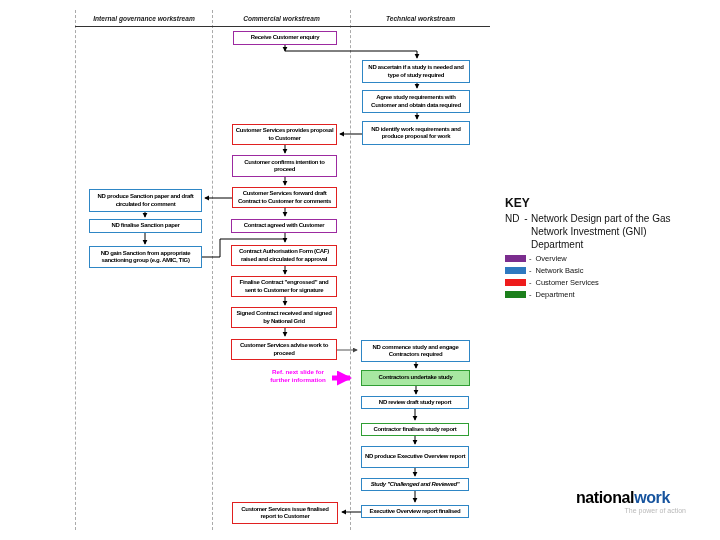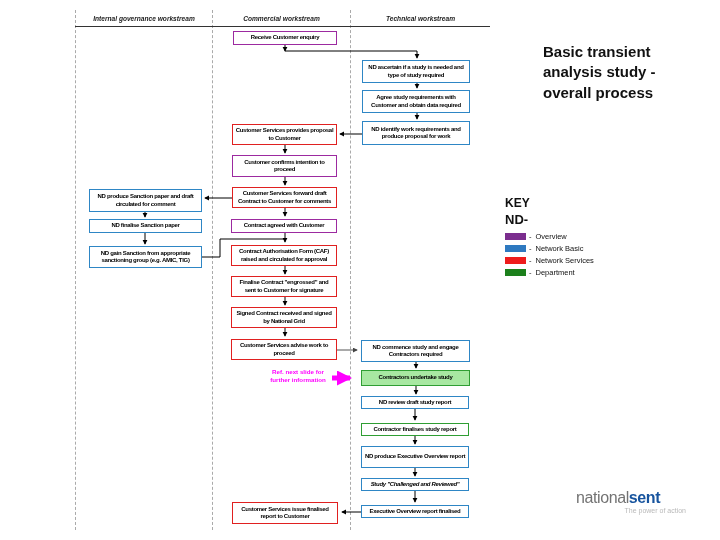--- a/index.html
+++ b/index.html
@@ -50,32 +50,32 @@
   #connectors{position:absolute;left:0;top:0;width:720px;height:540px;pointer-events:none;}
   
   #ref-note{position:absolute;left:266px;top:368px;width:64px;font-size:6.2px;font-weight:bold;
             color:#FF00FF;text-align:center;line-height:1.3;}
   
   #title{position:absolute;left:543px;top:42px;width:152px;font-size:15px;font-weight:bold;
          color:#111;line-height:1.35;}
   
   #key{position:absolute;left:505px;top:196px;width:212px;color:#111;}
   #key-heading{font-size:12px;font-weight:bold;margin-bottom:2px;}
-  .key-nd-row{display:flex;font-size:13px;line-height:1.3;font-weight:bold;}
+  .key-nd-row{display:flex;font-size:10px;line-height:1.3;}
   .key-nd-term{width:16px;flex:none;}
   .key-nd-dash{width:10px;flex:none;text-align:center;}
   .key-nd-def{width:164px;}
   .key-row{display:flex;align-items:center;margin-top:3px;font-size:7.5px;}
   .swatch{width:21px;height:7px;flex:none;margin-right:3px;}
   .sw0{background:#7B2D8E;} .sw1{background:#2E79C0;} .sw2{background:#EE1C1C;} .sw3{background:#1C801C;}
   .key-dash{margin-right:4px;}
   
   #logo{position:absolute;left:576px;top:489px;width:110px;text-align:left;}
   #logo-word{font-size:16px;letter-spacing:-0.4px;}
-  #logo-part1{color:#737373;font-weight:normal;}
+  #logo-part1{color:#000000;font-weight:bold;}
   #logo-part2{color:#17549E;font-weight:bold;}
   #logo-tagline{font-size:7px;color:#b9b9b9;text-align:right;margin-top:0;}
 </style>
 </head>
 <body>
 
 <div id="slide">
 
   <div class="divider" id="div-left"></div>
   <div class="divider" id="div-mid"></div>
@@ -145,50 +145,50 @@
   <div class="node c-con fill-green n16">Contractors undertake study</div>
   <div class="node c-nd n17">ND review draft study report</div>
   <div class="node c-con n18">Contractor finalises study report</div>
   <div class="node c-nd n19">ND produce Executive Overview report</div>
   <div class="node c-nd italic n20">Study "Challenged and Reviewed"</div>
   <div class="node c-nd n21">Executive Overview report finalised</div>
   <div class="node c-cs n22">Customer Services issue finalised report to Customer</div>
 
   <div id="ref-note">Ref. next slide for further information</div>
 
-  <div id="title">Basic transient analysis study - overall process</div>
 
   <div id="key">
     <div id="key-heading">KEY</div>
     <div class="key-nd-row">
       <span class="key-nd-term">ND</span>
       <span class="key-nd-dash">-</span>
+      <span class="key-nd-def">Network Design part of the Gas Network Investment (GNI) Department</span>
     </div>
     <div class="key-row">
       <span class="swatch sw0"></span>
       <span class="key-dash">-</span>
       <span>Overview</span>
     </div>
     <div class="key-row">
       <span class="swatch sw1"></span>
       <span class="key-dash">-</span>
       <span>Network Basic</span>
     </div>
     <div class="key-row">
       <span class="swatch sw2"></span>
       <span class="key-dash">-</span>
-      <span>Network Services</span>
+      <span>Customer Services</span>
     </div>
     <div class="key-row">
       <span class="swatch sw3"></span>
       <span class="key-dash">-</span>
       <span>Department</span>
     </div>
   </div>
 
   <div id="logo">
     <div id="logo-word">
-      <span id="logo-part1">national</span><span id="logo-part2">sent</span>
+      <span id="logo-part1">national</span><span id="logo-part2">work</span>
     </div>
     <div id="logo-tagline">The power of action</div>
   </div>
 
 </div>
 
 </body></html>

